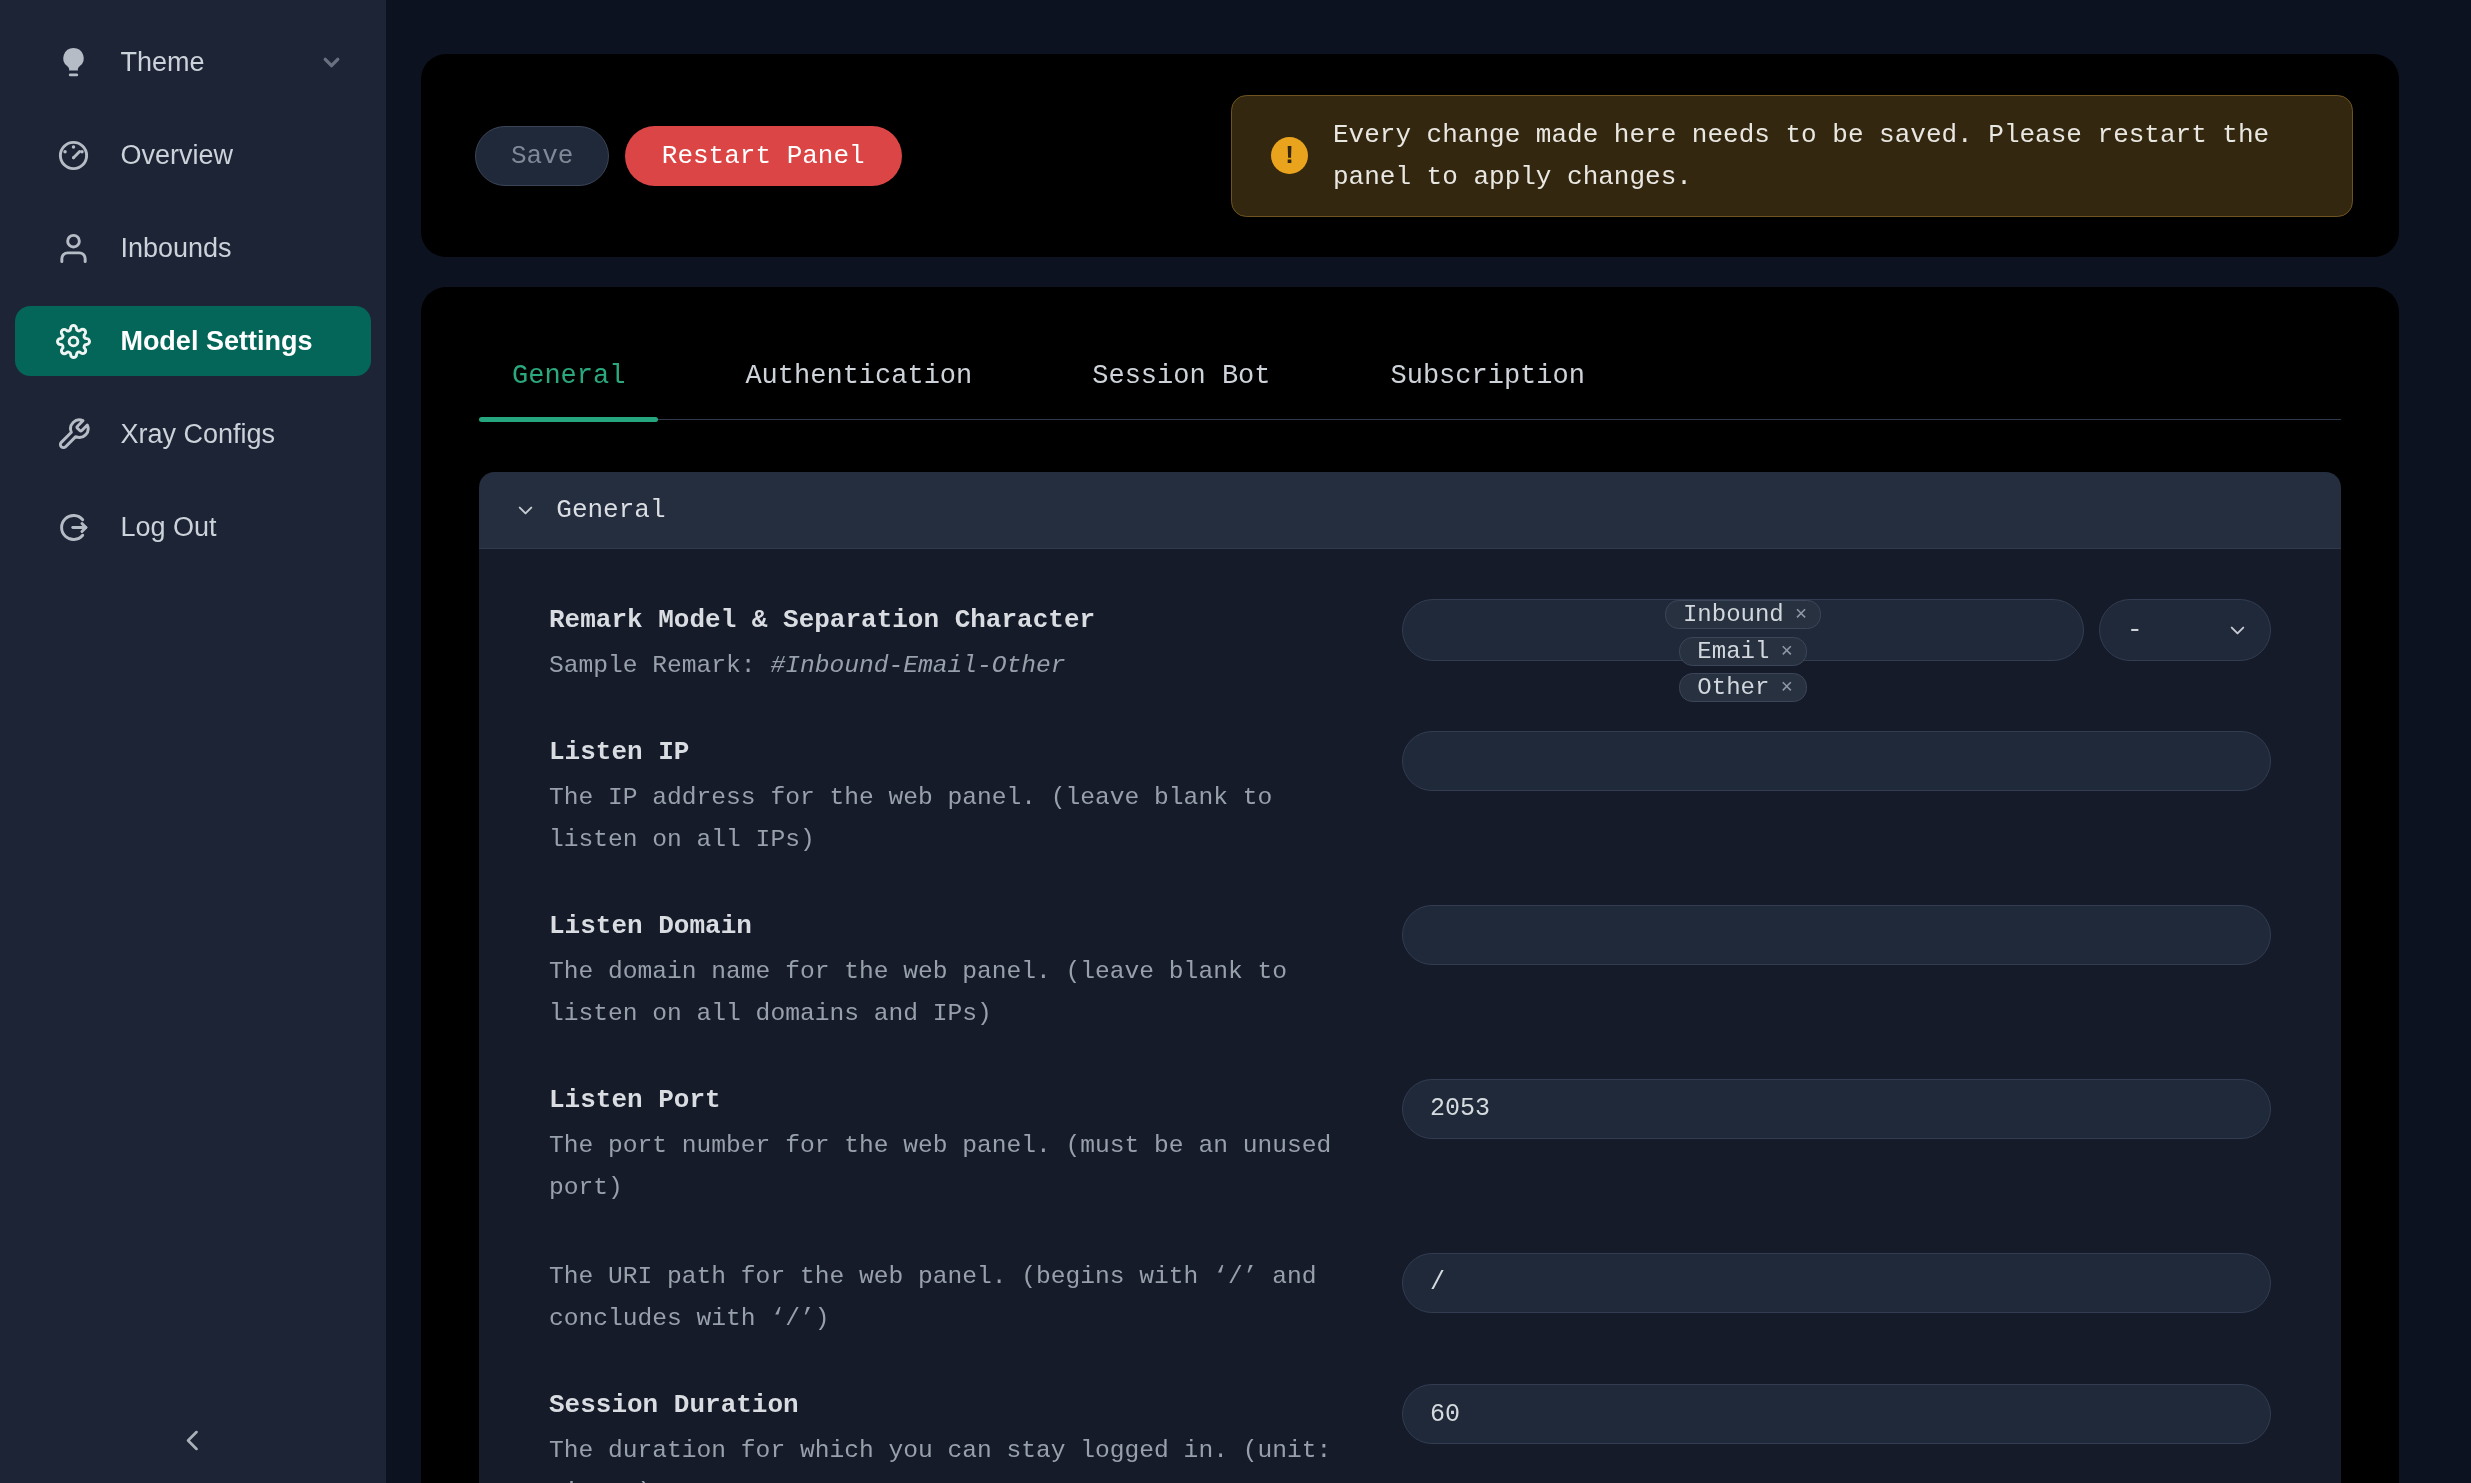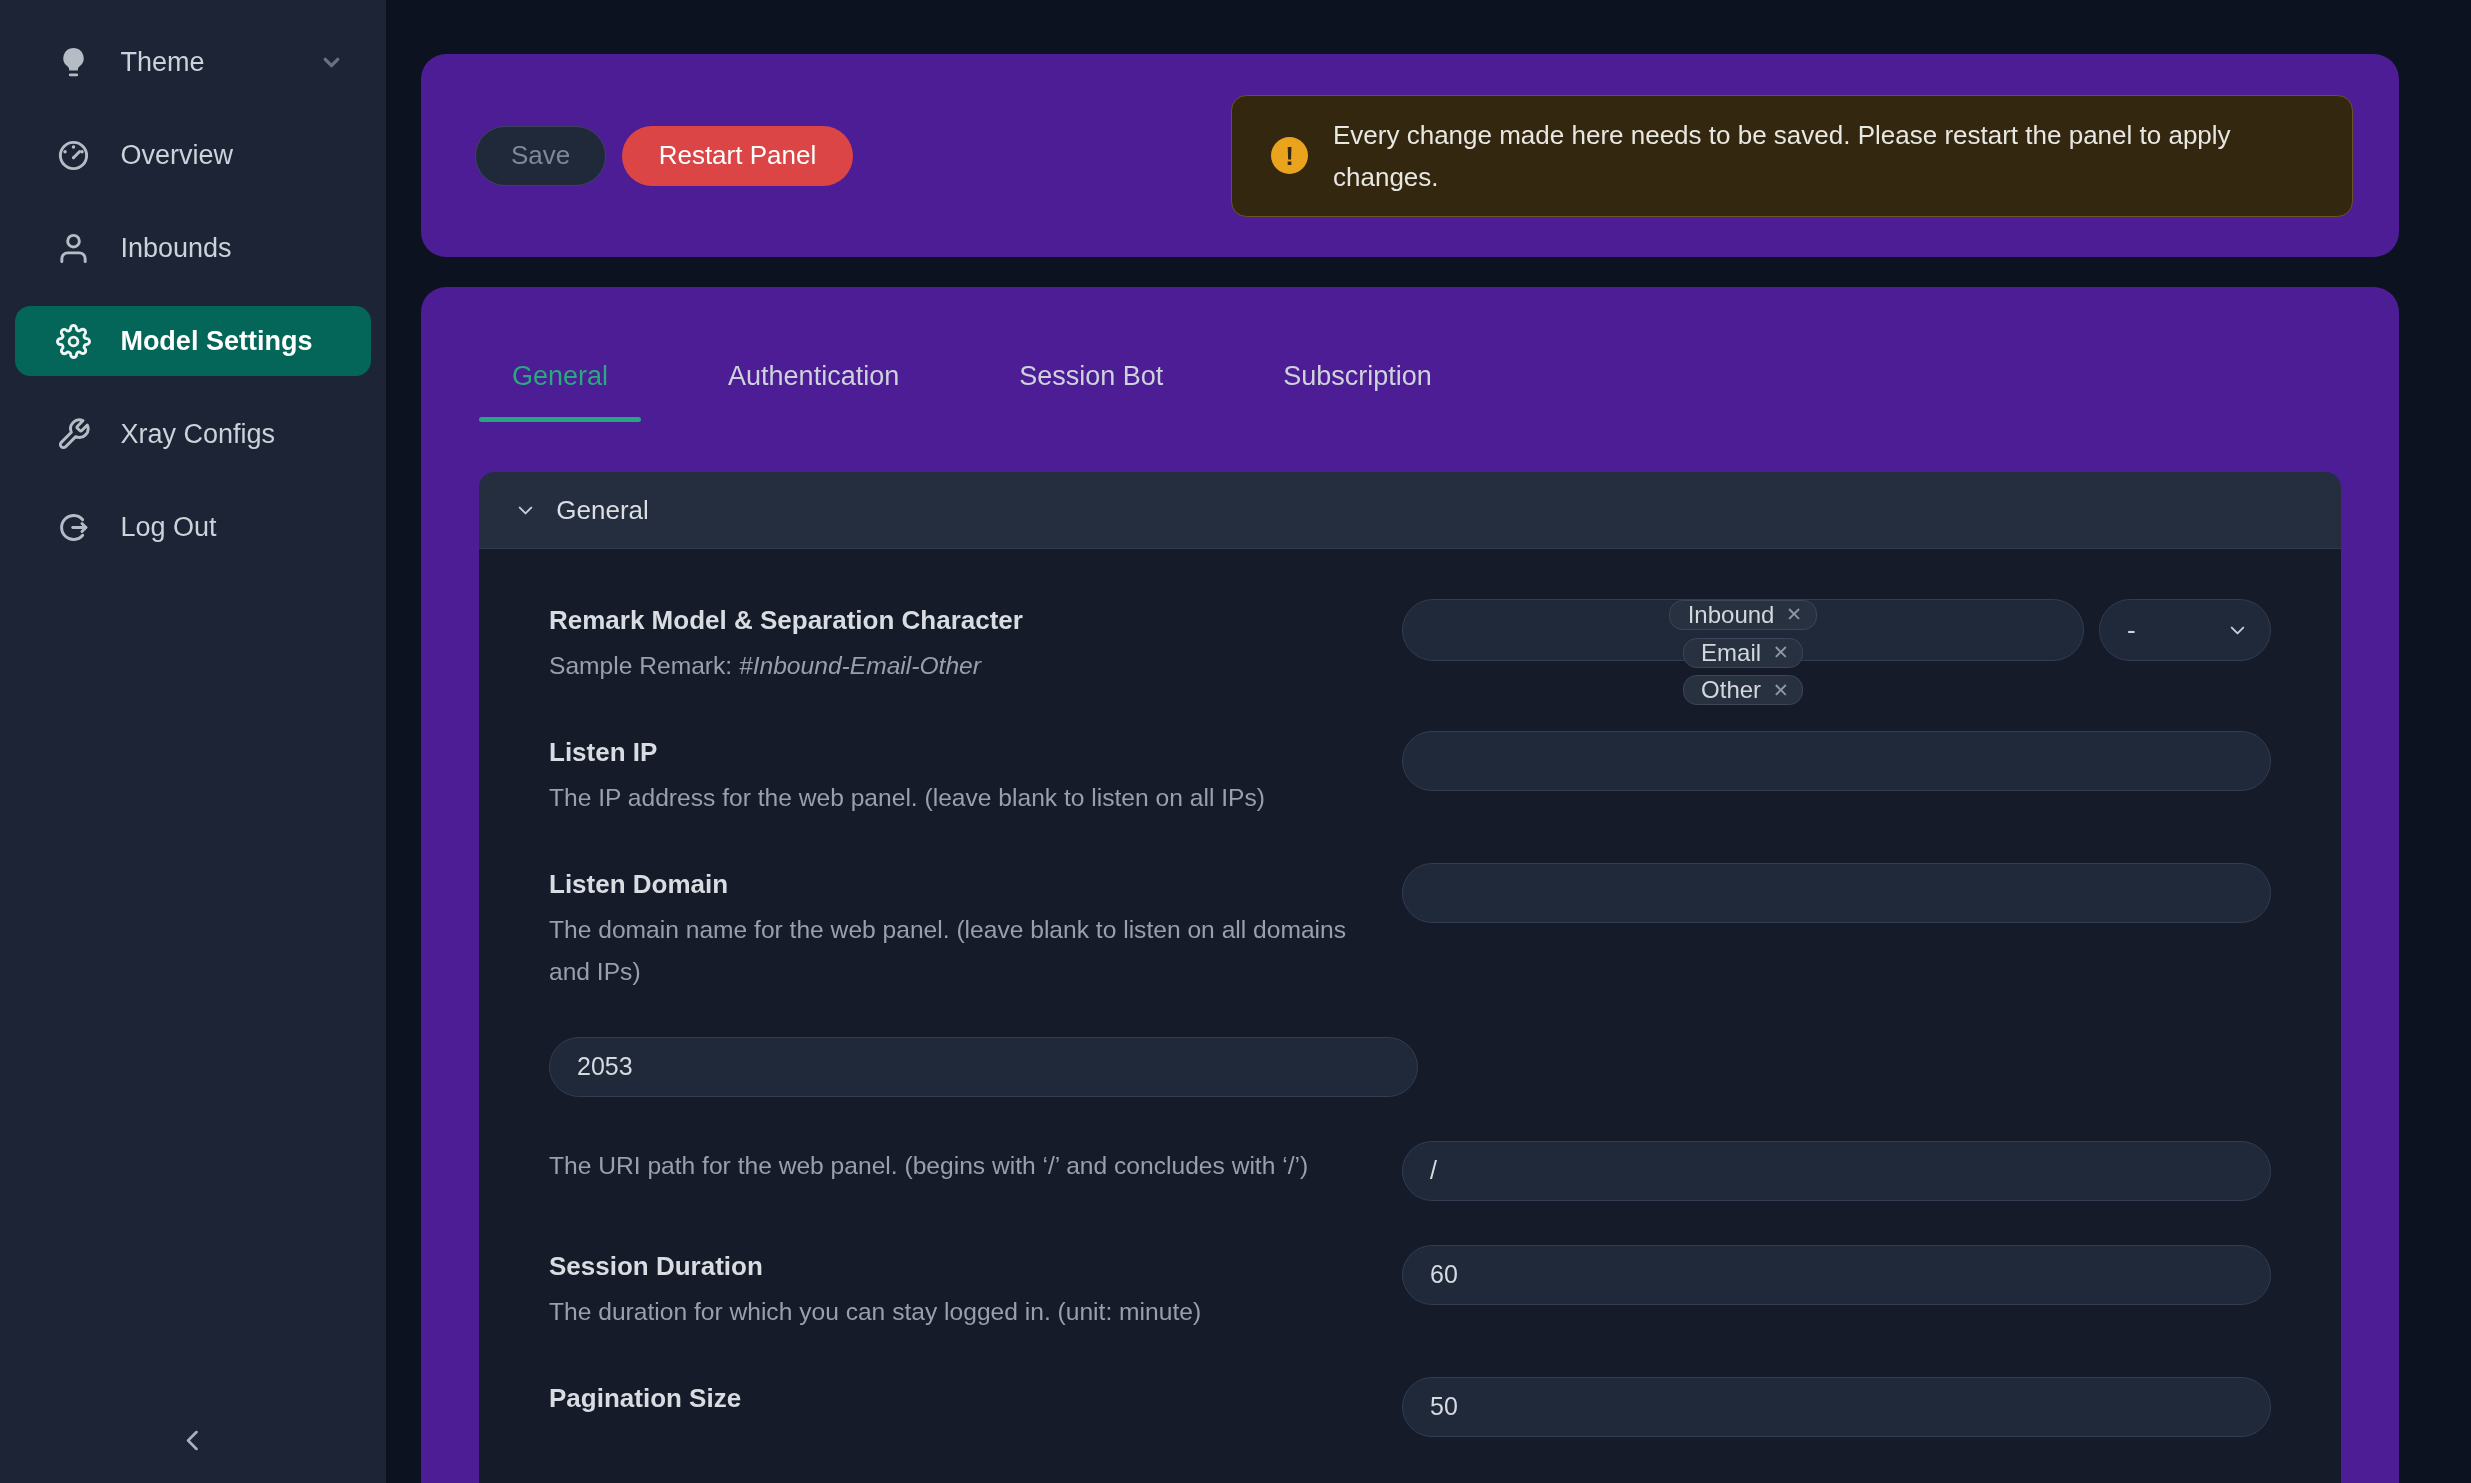--- a/index.html
+++ b/index.html
@@ -27,21 +27,21 @@
   .nav-item.active .nicon { color:#eef4f1; }
   .nav-chevron { margin-left:auto; color:#68717f; width:25px; height:25px; }
   .collapse-btn {
     position:absolute; bottom:19.3px; left:50%; transform:translateX(-50%);
     width:46px; height:46px; display:flex; align-items:center; justify-content:center;
     color:#aab1ba; cursor:pointer;
   }
 
   
   .main { flex:1; padding:54px 35px 0 35px; }
-  .card { background:#4c1d95; border-radius:25px; }
+  .card { background:#000000; border-radius:25px;font-family:Liberation Mono, monospace; }
 
   
   .toolbar-card {
     height:203px; margin-bottom:30px;
     display:flex; align-items:center; justify-content:space-between;
     padding:0 46px 0 54px;
   }
   .btn-row { display:flex; gap:15.4px; }
   .btn {
     height:60px; border-radius:30px; font-size:26px;
@@ -270,20 +270,24 @@
             <div class="form-left">
               <div class="form-label">Listen Domain</div>
               <div class="form-desc">The domain name for the web panel. (leave blank to listen on all domains and IPs)</div>
             </div>
             <div class="form-control">
               <input class="text-input" type="text" value="" style="">
             </div>
           </div>
 
           <div class="form-row">
+            <div class="form-left">
+              <div class="form-label">Listen Port</div>
+              <div class="form-desc">The port number for the web panel. (must be an unused port)</div>
+            </div>
             <div class="form-control">
               <input class="text-input" type="text" value="2053" style="">
             </div>
           </div>
 
           <div class="form-row">
             <div class="form-left">
               <div class="form-desc">The URI path for the web panel. (begins with ‘/’ and concludes with ‘/’)</div>
             </div>
             <div class="form-control">

